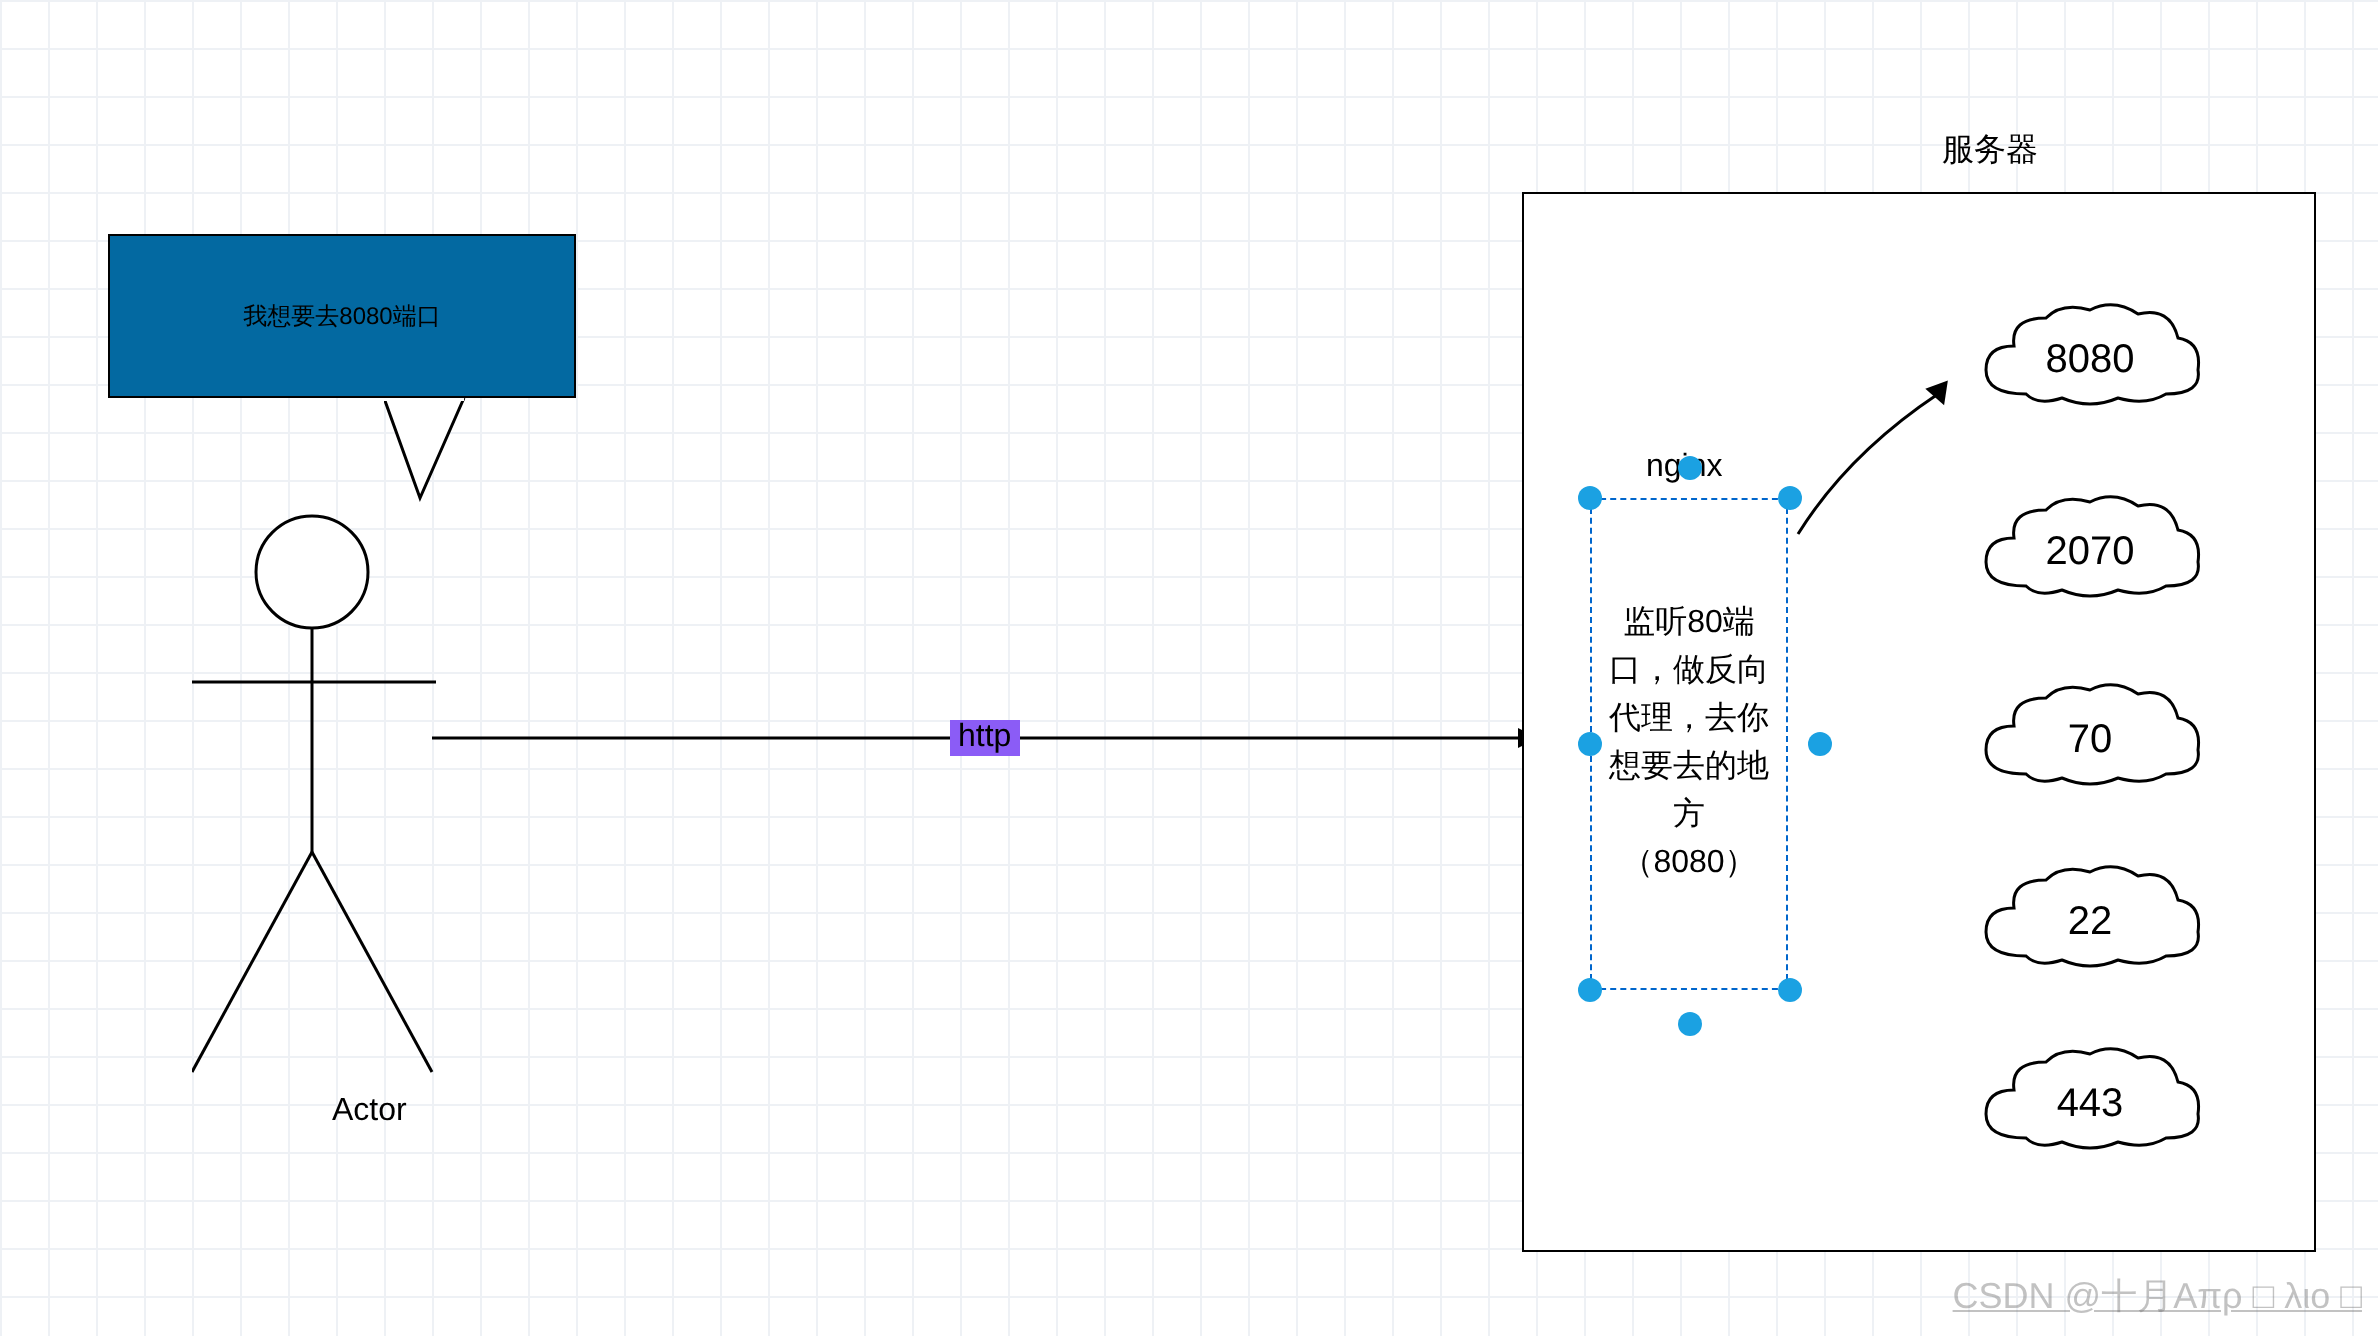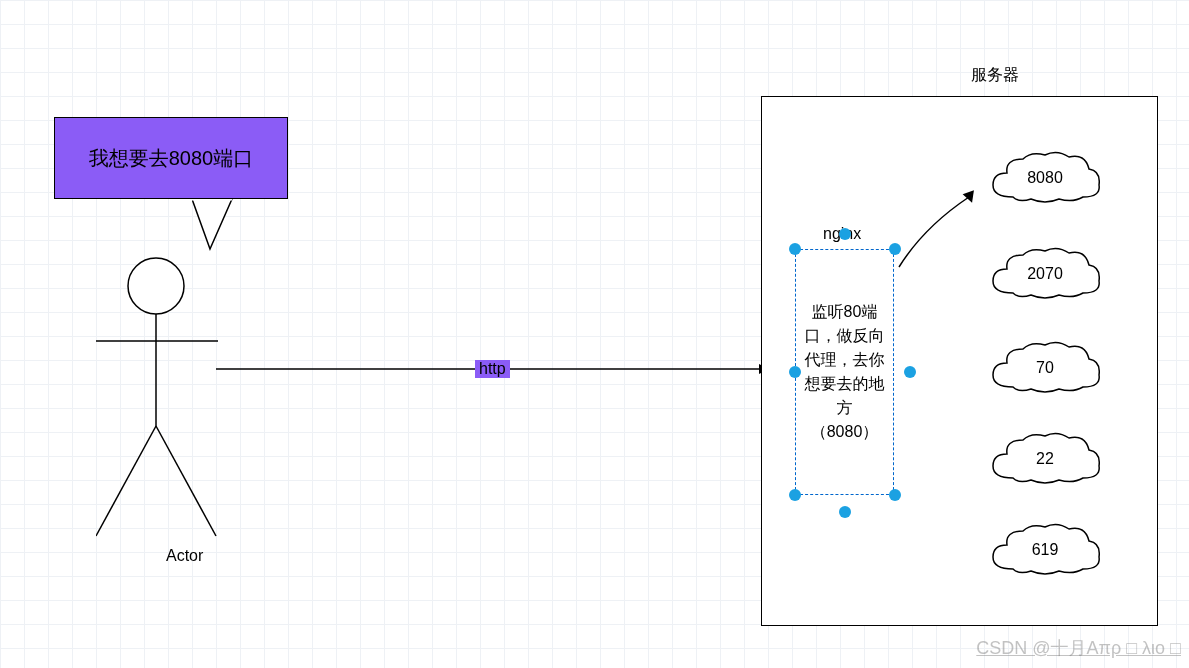--- a/index.html
+++ b/index.html
@@ -19,25 +19,25 @@
       font-family: sans-serif;
       overflow: hidden;
     }
     .speech-bubble {
       position: absolute;
       left: 54px;
       top: 117px;
       width: 234px;
       height: 82px;
       border: 1.5px solid #000;
-      background: #8b5cf6;
+      background: #0369a1;
       display: flex;
       align-items: center;
       justify-content: center;
-      font-size: 20px;
+      font-size: 12px;
     }
     .speech-tail {
       position: absolute;
       left: 192px;
       top: 199px;
     }
     .actor {
       position: absolute;
       left: 96px;
       top: 256px;
@@ -102,21 +102,21 @@
       background: #1ba1e2;
       border-radius: 50%;
     }
     .cloud {
       position: absolute;
       width: 124px;
       height: 62px;
     }
     .cloud-label {
       position: absolute;
-      font-size: 16px;
+      font-size: 20px;
       text-align: center;
       width: 80px;
     }
     .watermark {
       position: absolute;
       right: 8px;
       bottom: 8px;
       font-size: 18px;
       color: rgba(120,120,120,0.45);
       text-decoration: underline;
@@ -185,15 +185,15 @@
 <div class="cloud-label" style="left:1005px;top:359px">70</div>
 
 <svg class="cloud" style="left:983px;top:428px" viewBox="0 0 124 62">
   <path d="M 30 50 Q 10 50 10 38 Q 10 26 24 26 Q 22 12 40 12 Q 48 4 62 8 Q 74 2 86 10 Q 102 6 106 22 Q 118 24 116 38 Q 118 50 100 50 Q 90 56 76 52 Q 62 58 48 52 Q 36 56 30 50 Z" fill="#fff" stroke="#000" stroke-width="1.5"></path>
 </svg>
 <div class="cloud-label" style="left:1005px;top:450px">22</div>
 
 <svg class="cloud" style="left:983px;top:519px" viewBox="0 0 124 62">
   <path d="M 30 50 Q 10 50 10 38 Q 10 26 24 26 Q 22 12 40 12 Q 48 4 62 8 Q 74 2 86 10 Q 102 6 106 22 Q 118 24 116 38 Q 118 50 100 50 Q 90 56 76 52 Q 62 58 48 52 Q 36 56 30 50 Z" fill="#fff" stroke="#000" stroke-width="1.5"></path>
 </svg>
-<div class="cloud-label" style="left:1005px;top:541px">619</div>
+<div class="cloud-label" style="left:1005px;top:541px">443</div>
 
 <div class="watermark">CSDN @十月Aπρ □ λιο □</div>
 
 </body></html>

